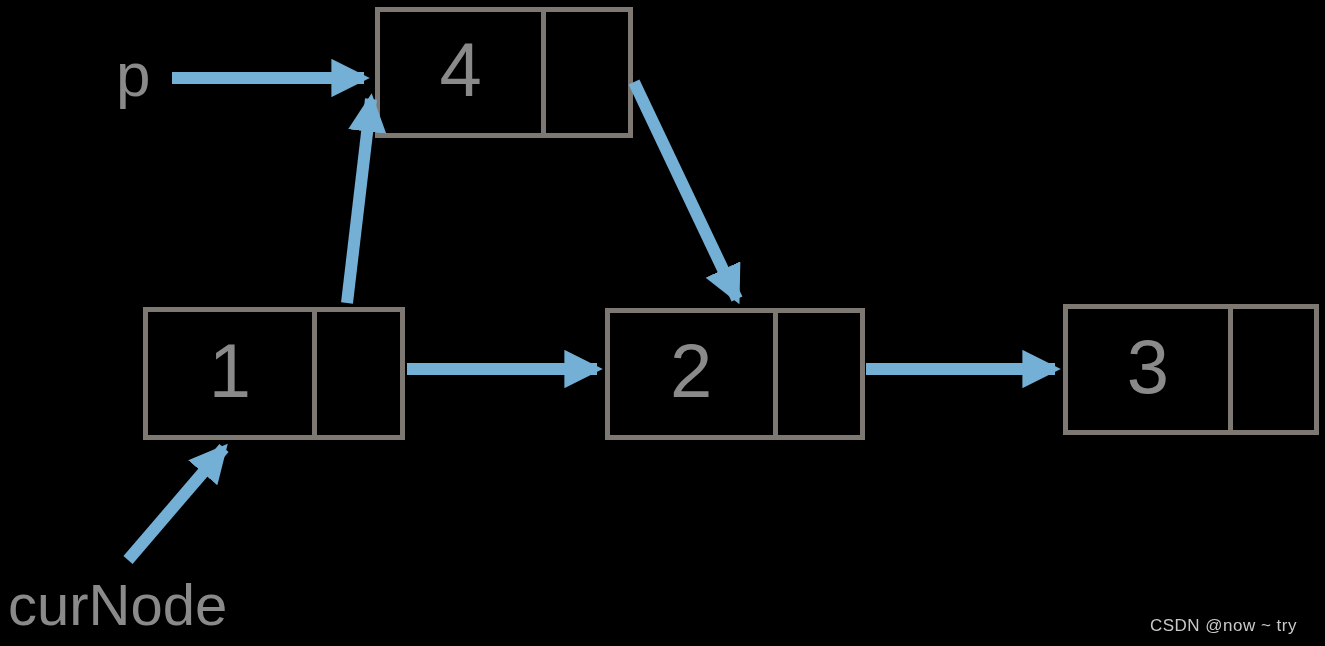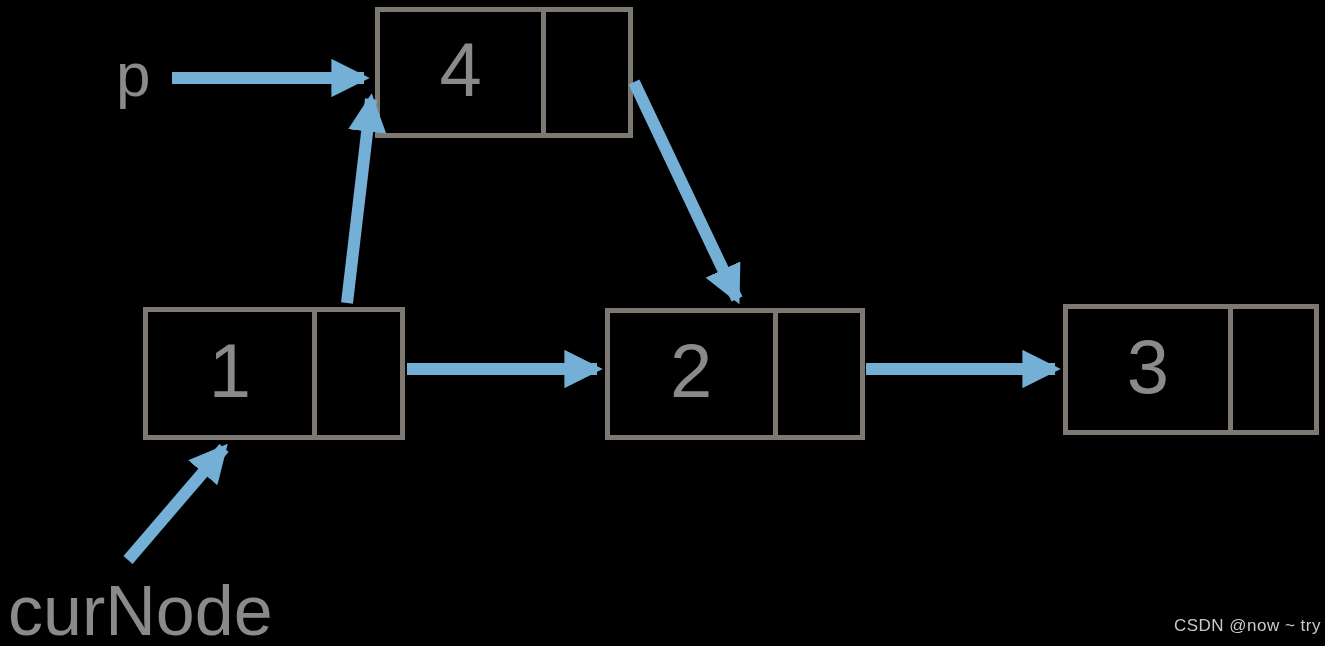--- a/index.html
+++ b/index.html
@@ -46,42 +46,42 @@
   .node-2 { left: 605px; top: 308px; width: 260px; height: 132px; }
   .node-3 { left: 1063px; top: 304px; width: 256px; height: 131px; }
 
   
   .ptr-label {
     position: absolute;
     color: var(--c-label, #8a8a8a);
     line-height: 1;
   }
   .p-label       { left: 116px; top: 44px;  font-size: 62px; }
-  .curnode-label { left: 8px;   top: 576px; font-size: 70px; }
+  .curnode-label { left: 8px;   top: 576px; font-size: 58px; }
 
   
   svg.arrows {
     position: absolute;
     left: 0; top: 0;
     width: 1325px;
     height: 646px;
     pointer-events: none;
   }
   svg.arrows line {
     stroke: var(--c-accent, #74afd6);
     stroke-width: 12;
   }
   svg.arrows marker path {
     fill: var(--c-accent, #74afd6);
   }
 
   
   .watermark {
     position: absolute;
-    right: 4px;
+    right: 28px;
     bottom: 10px;
     color: var(--c-watermark, #c9c9c9);
     font-size: 17px;
     letter-spacing: 0.5px;
     margin-left: 36px;
   }
 </style>
 </head>
 <body>
 

